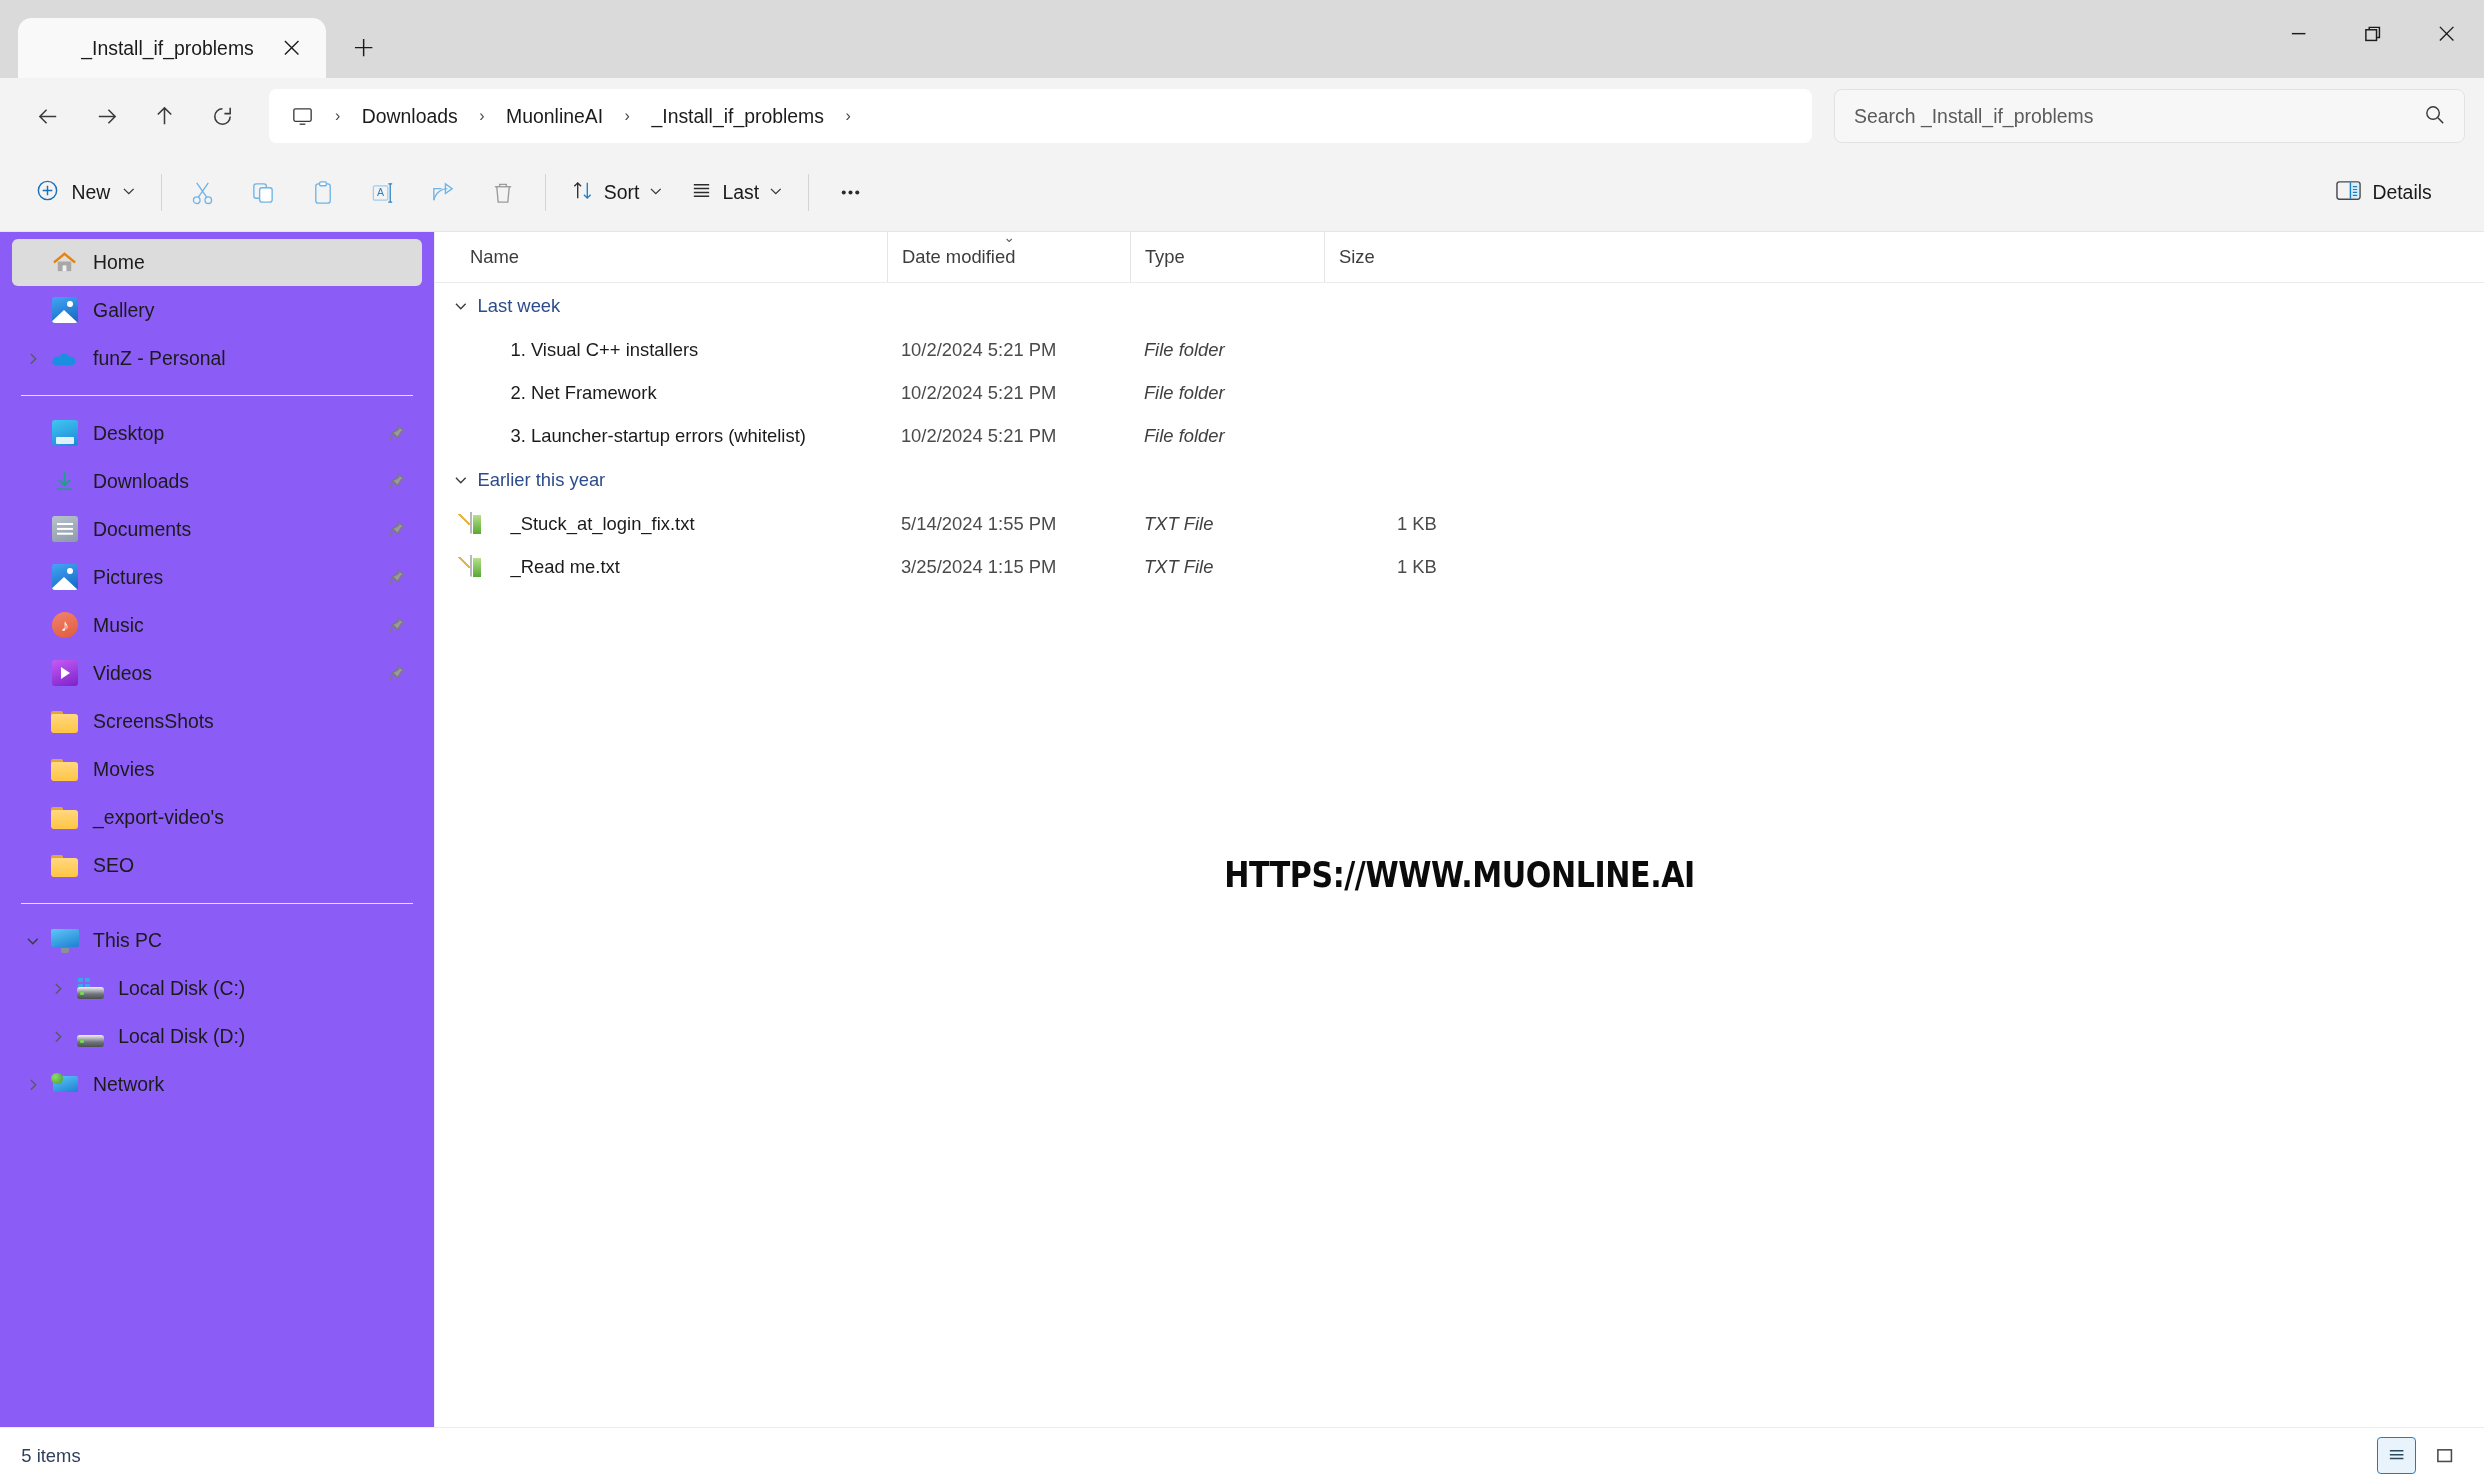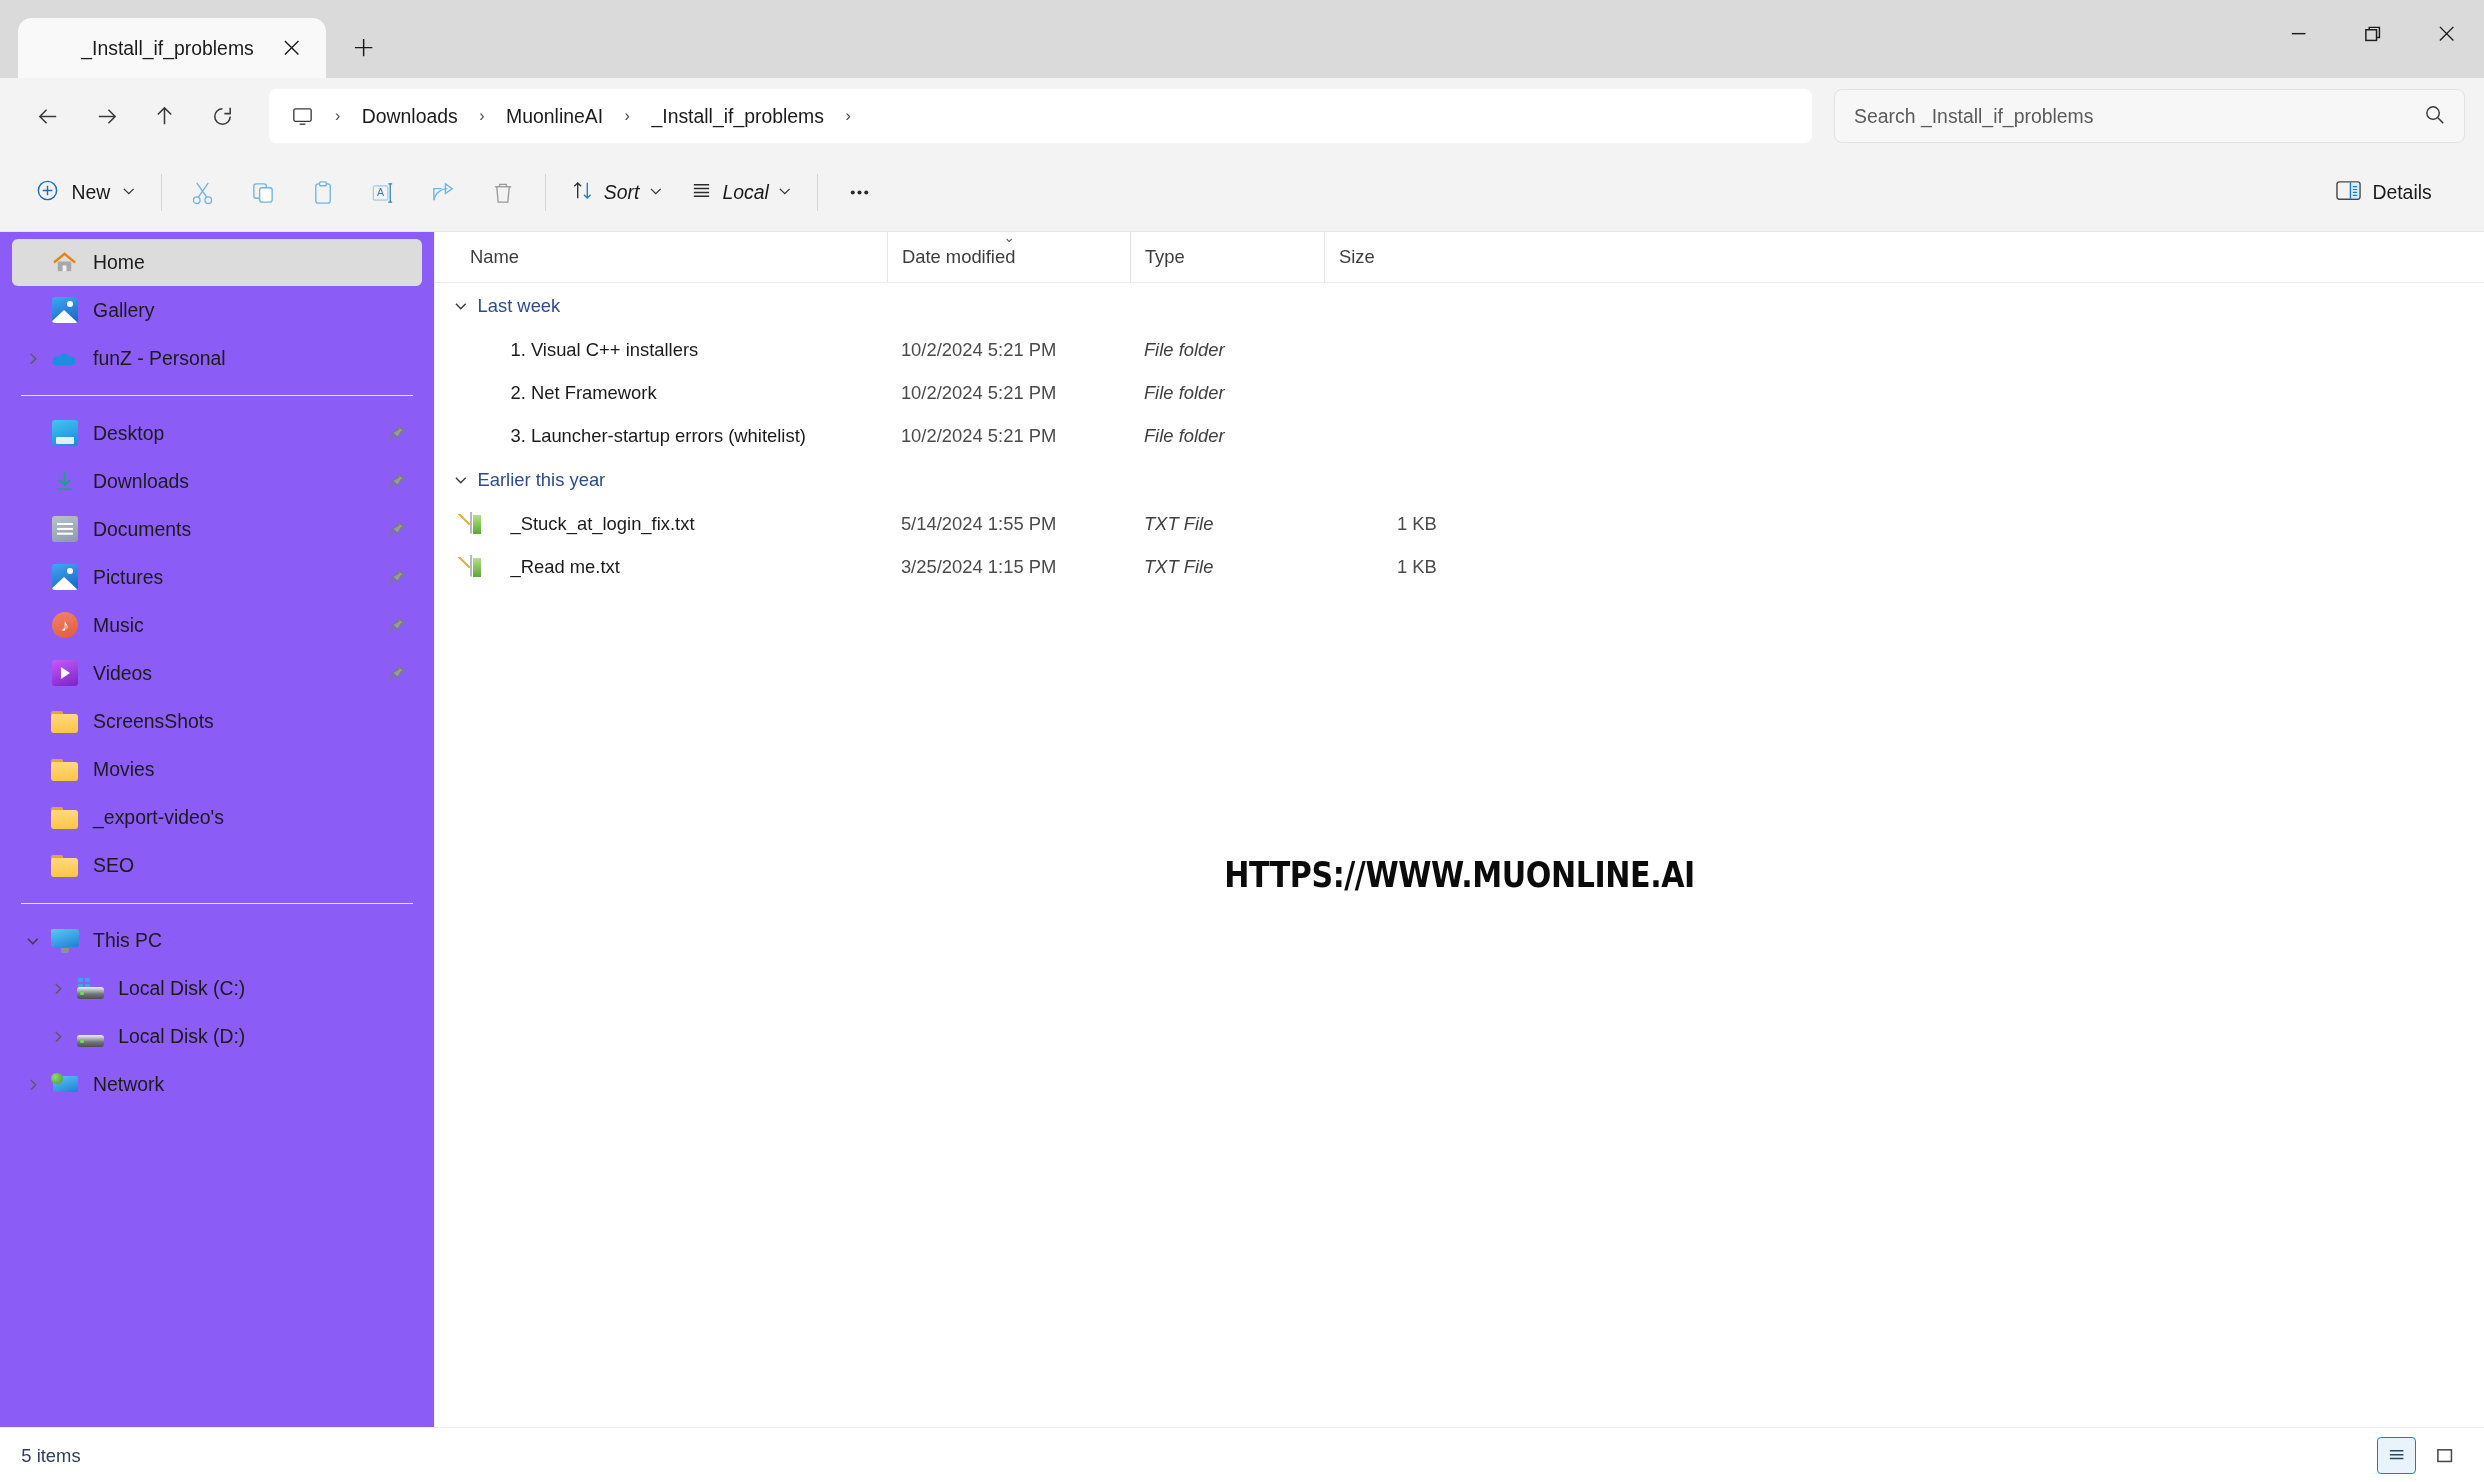--- a/index.html
+++ b/index.html
@@ -187,21 +187,21 @@
     background: #d4d4d4;
     margin: 0 11.6px;
     flex: none;
   }
   .cmd-text-btn {
     display: flex; align-items: center;
     height: 54px;
     padding: 0 13.6px;
     border-radius: 6.8px;
   }
-  .cmd-text-btn .label { font-size: 19.4px; margin: 0 9.7px; font-style: italic; }
+  .cmd-text-btn .label { font-size: 19.4px; margin: 0 9.7px; }
   .cmd-spacer { flex: 1; }
   .details-btn {
     display: flex; align-items: center;
     height: 54px;
     padding: 0 15.5px;
     border-radius: 6.8px;
     margin-right: 15.5px;
   }
   .details-btn .label { font-size: 19.4px; margin-left: 10px; }
   .chev-small { color: #333; font-size: 14.6px; display: inline-block; }
@@ -656,21 +656,21 @@
         </svg>
     </span>
   </div>
 
   <div class="cmd-text-btn">
     <span>
       <svg width="23" height="23" viewBox="0 0 24 24">
         <path d="M4 6 H20 M4 10 H20 M4 14 H20 M4 18 H20" stroke="#2b2b2b" stroke-width="1.5"></path>
       </svg>
     </span>
-    <span class="label">Local</span>
+    <span class="label">Last</span>
     <span class="chev-small">
       <svg width="13.6" height="13.6" viewBox="0 0 14 14">
           <path d="M2 5 L7 10 L12 5" stroke="#333" stroke-width="1.3" fill="none"></path>
         </svg>
     </span>
   </div>
 
   <div class="cmd-sep"></div>
 
   <div class="cmd-icon-btn">

